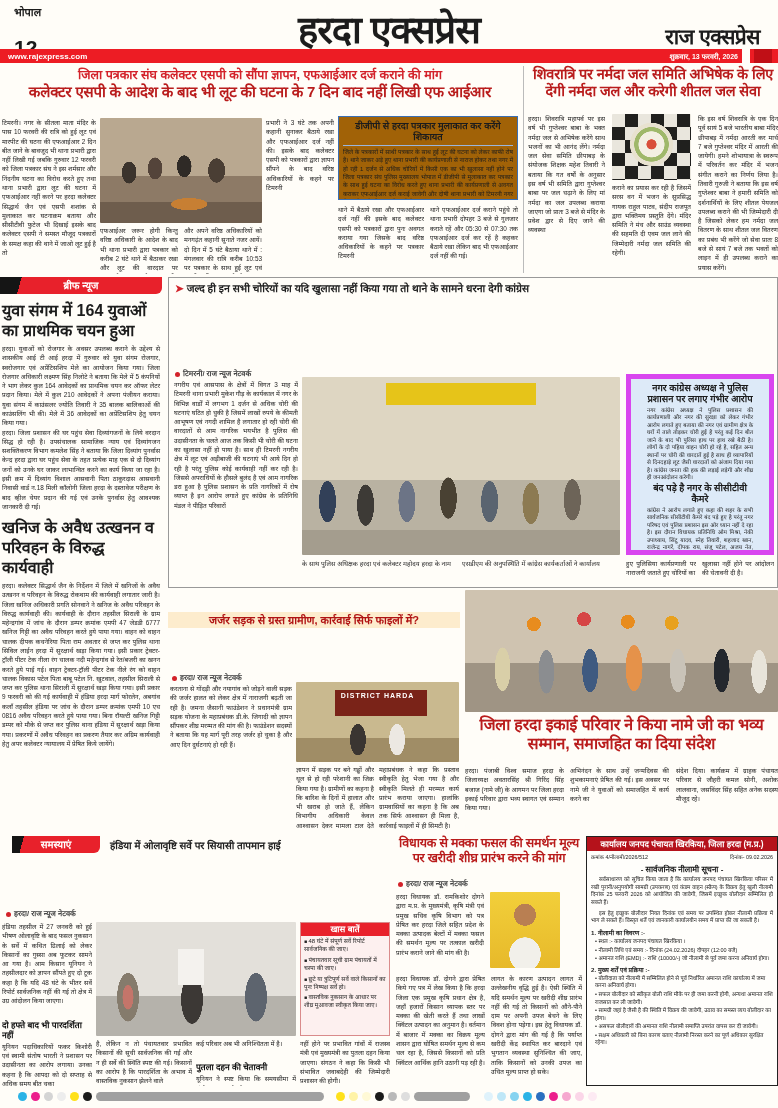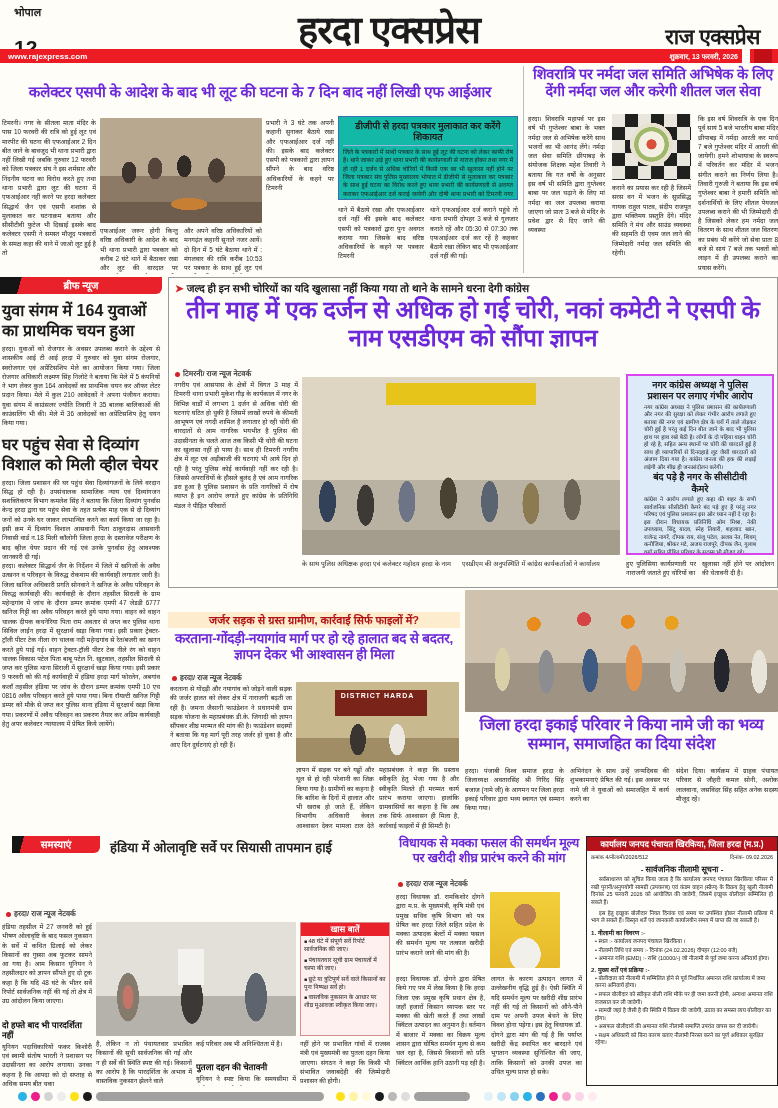--- a/index.html
+++ b/index.html
@@ -1,20 +1,20 @@
 <!DOCTYPE html>
 <html><head>
 <meta charset="utf-8">
 <style>
   html,body{margin:0;padding:0;background:#e9e7e2;}
   #page{position:relative;width:778px;height:1108px;background:#fffdf8;margin:0 auto;
         font-family:"Liberation Sans",sans-serif;color:#1c1c1c;overflow:hidden;}
   .abs{position:absolute;}
   .col{position:absolute;font-size:6.4px;line-height:1.45;text-align:justify;overflow:hidden;color:#262626;}
-  .hl{font-weight:800;color:#6d28d9;text-align:center;line-height:1.18;letter-spacing:-.2px;}
+  .hl{font-weight:800;color:#b91c1c;text-align:center;line-height:1.18;letter-spacing:-.2px;}
   .kick{font-weight:700;color:#d3222a;text-align:center;}
   .byline{position:absolute;font-size:7.5px;font-weight:700;color:#444;}
   .byline .dot{display:inline-block;width:5px;height:5px;border-radius:50%;background:#d3222a;margin-right:3px;vertical-align:middle;}
   .subhd{font-weight:800;font-size:8.5px;color:#111;line-height:1.2;margin:14px 0 2px;text-align:left;}
   
   #mast-city{left:14px;top:6px;font-weight:800;font-size:11px;line-height:1.1;}
   #mast-page{left:14px;top:36px;font-weight:800;font-size:21px;}
   #mast-title{left:0;right:0;top:2px;text-align:center;font-weight:800;font-size:38px;letter-spacing:-1px;}
   #mast-brand{right:18px;top:22px;font-weight:800;font-size:21px;letter-spacing:-.5px;}
   #mast-bar{left:0;top:49px;width:778px;height:14px;background:#ed1c24;color:#fff;font-size:8px;font-weight:700;}
@@ -24,21 +24,21 @@
   #mast-bar .endblk{position:absolute;right:6px;top:0;width:18px;height:14px;background:#c00f16;}
   
   #lead{left:0;top:66px;width:520px;height:207px;}
   #lead .kick{position:absolute;left:0;right:0;top:0;font-size:12.5px;}
   #lead .hl{position:absolute;left:0;right:0;top:17px;font-size:15px;}
   #lead .c1{left:2px;top:52px;width:94px;height:156px;}
   #photo1{left:100px;top:52px;width:162px;height:105px;}
   #lead .ca{left:100px;top:160px;width:78px;height:48px;}
   #lead .cb{left:184px;top:160px;width:78px;height:48px;}
   #lead .cc{left:266px;top:52px;width:68px;height:156px;}
-  #leadbox{left:338px;top:50px;width:180px;height:84px;border:1px solid #3a6fb5;background:#14b8a6;padding:3px 4px;box-sizing:border-box;overflow:hidden;}
+  #leadbox{left:338px;top:50px;width:180px;height:84px;border:1px solid #3a6fb5;background:#a16207;padding:3px 4px;box-sizing:border-box;overflow:hidden;}
   #leadbox .t{font-weight:800;font-size:9.5px;text-align:center;line-height:1.2;border-bottom:1px solid #9ab6dd;padding-bottom:2px;margin-bottom:2px;}
   #leadbox .b{font-size:6px;line-height:1.4;text-align:justify;}
   #lead .cd{left:338px;top:139px;width:86px;height:69px;}
   #lead .ce{left:430px;top:139px;width:88px;height:69px;}
   #vdiv1{left:523px;top:66px;width:1px;height:207px;background:#bbb;}
   
   #shiv{left:528px;top:66px;width:250px;height:207px;}
   #shiv .hl{position:absolute;left:0;right:0;top:0;font-size:14.5px;}
   #shiv .c1{left:0;top:48px;width:77px;height:159px;}
   #shiv .c2{left:84px;top:48px;width:79px;height:159px;}
@@ -53,21 +53,21 @@
   
   #mainbox{left:168px;top:277px;width:610px;height:311px;border:1px solid #999;box-sizing:border-box;}
   #mainbox .kick2{position:absolute;left:6px;top:3px;font-size:10.5px;font-weight:700;color:#222;}
   #mainbox .kick2 .arr{color:#d3222a;margin-right:3px;}
   #mainbox .hl{position:absolute;left:4px;right:4px;top:18px;font-size:24px;}
   #mainbox .byline{left:6px;top:90px;}
   #mainbox .c1{left:5px;top:102px;width:124px;height:200px;}
   #photo3{left:133px;top:99px;width:318px;height:178px;}
   #mainbox .ca{left:133px;top:281px;width:154px;height:24px;font-size:6.6px;}
   #mainbox .cb{left:293px;top:281px;width:158px;height:24px;font-size:6.6px;}
-  #panel{left:457px;top:96px;width:148px;height:181px;background:#ddeaf8;border:2px solid #d946ef;padding:3px 16px;box-sizing:border-box;overflow:hidden;}
+  #panel{left:457px;top:96px;width:148px;height:181px;background:#ddeaf8;border:5px solid #d946ef;padding:3px 16px;box-sizing:border-box;overflow:hidden;}
   #panel .pt{font-weight:800;font-size:9.5px;text-align:center;line-height:1.2;}
   #panel .pb{font-size:5.7px;line-height:1.32;text-align:justify;margin-top:2px;}
   #mainbox .n1{left:457px;top:281px;width:70px;height:24px;font-size:6.4px;}
   #mainbox .n2{left:533px;top:281px;width:72px;height:24px;font-size:6.4px;}
   
   #road{left:168px;top:612px;width:292px;height:220px;}
   #road .strip{position:absolute;left:0;right:0;top:0;height:16px;background:#fdeccd;color:#b01313;font-weight:800;font-size:11px;text-align:center;line-height:16px;}
   #road .hl{position:absolute;left:0;right:0;top:19px;font-size:13.5px;}
   #road .byline{left:4px;top:60px;}
   #road .c1{left:2px;top:72px;width:122px;height:146px;}
@@ -78,21 +78,21 @@
   #honor{left:465px;top:590px;width:313px;height:242px;}
   #photo5{left:0;top:0;width:313px;height:122px;}
   #honor .hl{position:absolute;left:0;right:0;top:126px;font-size:16px;}
   #honor .c1{left:0;top:176px;width:99px;height:64px;}
   #honor .c2{left:105px;top:176px;width:99px;height:64px;}
   #honor .c3{left:211px;top:176px;width:102px;height:64px;}
   
   #farm{left:0;top:836px;width:392px;height:250px;}
   #farm .tabrow{position:absolute;left:0;top:0;width:392px;height:17px;}
   #farm .tab{position:absolute;left:12px;top:0;width:88px;height:17px;}
-  #farm .tabtxt{position:absolute;left:110px;top:2px;font-weight:800;font-size:13px;color:#222;}
+  #farm .tabtxt{position:absolute;left:110px;top:2px;font-weight:800;font-size:10px;color:#222;}
   #farm .hl{position:absolute;left:0;right:0;top:20px;font-size:19.5px;}
   #farm .byline{left:6px;top:72px;}
   #farm .c1{left:2px;top:86px;width:90px;height:164px;}
   #photo6{left:96px;top:86px;width:200px;height:114px;}
   #farm .c2{left:96px;top:203px;width:96px;height:47px;}
   #farm .c3{left:196px;top:203px;width:100px;height:47px;}
   #khas{left:300px;top:86px;width:90px;height:114px;border:1px solid #d98b8b;background:#fdf0ef;box-sizing:border-box;overflow:hidden;}
   #khas .kh{background:#e8212b;color:#fff;font-weight:800;font-size:8.5px;text-align:center;line-height:13px;height:13px;}
   #khas ul{margin:2px 3px;padding:0;list-style:none;}
   #khas li{font-size:6px;line-height:1.32;margin-bottom:3px;text-align:left;}
@@ -186,20 +186,21 @@
     <div class="abs" id="mast-brand">राज एक्सप्रेस</div>
     <div class="abs" id="mast-bar">
       <span class="site">www.rajexpress.com</span>
       <span class="date">शुक्रवार, 13 फरवरी, 2026</span>
       <span class="endgap"></span>
       <span class="endblk"></span>
     </div>
   </div>
 
   <div class="abs" id="lead">
+    <div class="kick">जिला पत्रकार संघ कलेक्टर एसपी को सौंपा ज्ञापन, एफआईआर दर्ज कराने की मांग</div>
     <div class="hl">कलेक्टर एसपी के आदेश के बाद भी लूट की घटना के 7 दिन बाद नहीं लिखी एफ आईआर</div>
     <div class="col c1">टिमरनी। नगर के सीतला माता मंदिर के पास 10 फरवरी की रात्रि को हुई लूट एवं मारपीट की घटना की एफआईआर 2 दिन बीत जाने के बावजूद भी थाना प्रभारी द्वारा नहीं लिखी गई जबकि गुरुवार 12 फरवरी को जिला पत्रकार संघ ने इस शर्मसार और निंदनीय घटना का विरोध करते हुए तथा थाना प्रभारी द्वारा लूट की घटना में एफआईआर नहीं करने पर हरदा कलेक्टर सिद्धार्थ जैन एवं एसपी शशांक से मुलाकात कर घटनाक्रम बताया और सीसीटीवी फुटेज भी दिखाई इसके बाद कलेक्टर एसपी ने समस्त मौजूद पत्रकारों के समक्ष कहा की थाने में जाओ लूट हुई है तो</div>
     <div class="photo" id="photo1"></div>
     <div class="col ca">एफआईअर जरूर होगी किन्तु वरिष्ठ अधिकारी के आदेश के बाद भी थाना प्रभारी द्वारा पत्रकार को करीब 2 घंटे थाने में बैठाकर रखा और लूट की वारदात पर एफआईआर न करते हुए मारपीट वाली कलम में एफआईआर दर्ज कराने पर अड़े रहें</div>
     <div class="col cb">और अपने वरिष्ठ अधिकारियों को मनगढ़ंत कहानी सुनाते नजर आयें। दो दिन में 5 घंटे बैठाया थाने में : मंगलवार की रात्रि करीब 10:53 पर पत्रकार के साथ हुई लूट एवं मारपीट की घटना को लेकर जब एफआईआर दर्ज कराने गए तो थाना</div>
     <div class="col cc">प्रभारी ने 3 घंटे तक अपनी कहानी सुनाकर बैठाये रखा और एफआईआर दर्ज नहीं की। इसके बाद कलेक्टर एसपी को पत्रकारों द्वारा ज्ञापन सौंपने के बाद वरिष्ठ अधिकारियों के कहने पर टिमरनी</div>
     <div class="abs" id="leadbox">
       <div class="t">डीजीपी से हरदा पत्रकार मुलाकात कर करेंगे शिकायत</div>
       <div class="b">जिले के पत्रकारों में साथी पत्रकार के साथ हुई लूट की घटना को लेकर काफी रोष है। थाने जाकर अड़े हुए थाना प्रभारी की कार्यप्रणाली से नाराज होकर तथा नगर में हो रही 1 दर्जन से अधिक चोरियों में किसी एक का भी खुलासा नहीं होने पर जिला पत्रकार संघ पुलिस मुख्यालय भोपाल में डीजीपी से मुलाकात कर पत्रकार के साथ हुई घटना का विरोध करते हुए थाना प्रभारी की कार्यप्रणाली से अवगत कराकर एफआईआर दर्ज कराई जावेगी और दोषी थाना प्रभारी को टिमरनी नगर से हटाये जाने की मांग की जावेगी।</div>
     </div>
@@ -215,46 +216,44 @@
       <div class="photo" id="photo2"></div>
       <div class="c2t">कराने का प्रयास कर रही है जिसमें सरस वन में भजन के सुप्रसिद्ध गायक राहुल पाटव, संदीप राजपूत द्वारा भक्तिमय प्रस्तुति देंगे। मंदिर समिति ने मंच और साउंड व्यवस्था की सहमति दी एवम जल लाने की जिम्मेदारी नर्मदा जल समिति की रहेगी।</div>
     </div>
     <div class="col c3">कि इस वर्ष शिवरात्रि के एक दिन पूर्व सायं 5 बजे भारतीय बाबा मंदिर छीपाबड़ में नर्मदा आरती कर मार्च 7 बजे गुप्तेश्वर मंदिर में आरती की जायेगी। हमने शोभायात्रा के स्वरूप में परिवर्तन कर मंदिर में भजन संगीत कराने का निर्णय लिया है। तिवारी गुरुजी ने बताया कि इस वर्ष गुप्तेश्वर बाबा ने हमारी समिति को दर्शनार्थियों के लिए शीतल पेयजल उपलब्ध कराने की भी जिम्मेदारी दी है जिसको लेकर हम नर्मदा जल वितरण के साथ शीतल जल वितरण का प्रबंध भी करेंगे जो सेवा प्रातः 8 बजे से सायं 7 बजे तक भक्तों को लाइन में ही उपलब्ध कराने का प्रयास करेंगे।</div>
   </div>
 
   <div class="abs" id="briefs">
     <div class="ribbon">ब्रीफ न्यूज</div>
     <div class="bt">युवा संगम में 164 युवाओं का प्राथमिक चयन हुआ</div>
     <div class="bb">हरदा। युवाओं को रोजगार के अवसर उपलब्ध कराने के उद्देश्य से शासकीय आई टी आई हरदा में गुरुवार को युवा संगम रोजगार, स्वरोजगार एवं अप्रेंटिसशिप मेले का आयोजन किया गया। जिला रोजगार अधिकारी लक्ष्मण सिंह निलोटे ने बताया कि मेले में 5 कंपनियों ने भाग लेकर कुल 164 आवेदकों का प्राथमिक चयन कर ऑफर लेटर प्रदान किया। मेले में कुल 210 आवेदकों ने अपना पंजीयन कराया। युवा संगम में काउंसलर ज्योति तिवारी ने 35 बालक बालिकाओं की काउंसलिंग भी की। मेले में 36 आवेदकों का अप्रेंटिसशिप हेतु चयन किया गया।</div>
-    <div class="bt">घर पहुंच सेवा से दिव्यांग विशाल को मिली व्हील चेयर</div>
     <div class="bb">हरदा। जिला प्रशासन की घर पहुंच सेवा दिव्यांगजनों के लिये वरदान सिद्ध हो रही है। उपसंचालक सामाजिक न्याय एवं दिव्यांगजन सशक्तिकरण विभाग कमलेश सिंह ने बताया कि जिला दिव्यांग पुनर्वास केन्द्र हरदा द्वारा घर पहुंच सेवा के तहत प्रत्येक माह एक से दो दिव्यांग जनों को उनके घर जाकर लाभान्वित करने का कार्य किया जा रहा है। इसी क्रम में दिव्यांग विशाल आसवानी पिता ठाकुरदास आसवानी निवासी वार्ड न.18 मिली कॉलोनी जिला हरदा के दस्तावेज परीक्षण के बाद व्हील चेयर प्रदान की गई एवं उनके पुनर्वास हेतु आवश्यक जानकारी दी गई।</div>
+    <div class="bt">खनिज के अवैध उत्खनन व परिवहन के विरुद्ध कार्यवाही</div>
     <div class="bb">हरदा। कलेक्टर सिद्धार्थ जैन के निर्देशन में जिले में खनिजों के अवैध उत्खनन व परिवहन के विरुद्ध रोकथाम की कार्यवाही लगातार जारी है। जिला खनिज अधिकारी प्रगति सोनवाने ने खनिज के अवैध परिवहन के विरुद्ध कार्यवाही की। कार्यवाही के दौरान तहसील सिराली के ग्राम महेन्द्रगांव में जांच के दौरान डम्पर क्रमांक एमपी 47 जेडडी 6777 खनिज गिट्टी का अवैध परिवहन करते हुये पाया गया। वाहन को वाहन चालक दीपक कचनेरिया पिता राम अवतार से जप्त कर पुलिस थाना सिविल लाईन हरदा में सुरक्षार्थ खड़ा किया गया। इसी प्रकार ट्रेक्टर-ट्रॉली पीटर टेक नीला रंग चालक नदी महेन्द्रगांव से रेत/बजरी का खनन करते हुये पाई गई। वाहन ट्रेक्टर-ट्रॉली पीटर टेक नीले रंग को वाहन चालक विकास पटेल पिता बाबू पटेल नि. खुटवाल, तहसील सिराली से जप्त कर पुलिस थाना सिराली में सुरक्षार्थ खड़ा किया गया। इसी प्रकार 9 फरवरी को की गई कार्यवाही में हंडिया हरदा मार्ग फोरलेन, अबगांव कलाँ तहसील हंडिया पर जांच के दौरान डम्पर क्रमांक एमपी 10 एच 0816 अवैध परिवहन करते हुये पाया गया। बिना रॉयल्टी खनिज गिट्टी डम्पर को मौके से जप्त कर पुलिस थाना हंडिया में सुरक्षार्थ खड़ा किया गया। प्रकरणों में अवैध परिवहन का प्रकरण तैयार कर अग्रिम कार्यवाही हेतु अपर कलेक्टर न्यायालय में प्रेषित किये जायेंगे।</div>
   </div>
 
   <div class="abs" id="mainbox">
     <div class="kick2"><span class="arr">➤</span><span>जल्द ही इन सभी चोरियों का यदि खुलासा नहीं किया गया तो थाने के सामने धरना देगी कांग्रेस</span></div>
-    <div class="hl">तीन माह में एक दर्जन से अधिक हो गई चोरी, नकां कमेटी ने एसपी के नाम एसडीएम को सौंपा ज्ञापन</div>
     <div class="byline"><span class="dot"></span><span>टिमरनी/ राज न्यूज नेटवर्क</span></div>
     <div class="col c1">नगरीय एवं आसपास के क्षेत्रों में विगत 3 माह में टिमरनी थाना प्रभारी मुकेश गौड़ के कार्यकाल में नगर के विभिन्न वार्डों में लगभग 1 दर्जन से अधिक चोरी की घटनाएं घटित हो चुकी है जिसमें लाखों रुपये के कीमती आभूषण एवं नगदी शामिल है लगातार हो रही चोरी की वारदातों से आम नागरिक भयभीत है पुलिस की उदासीनता के चलते आज तक किसी भी चोरी की घटना का खुलासा नहीं हो पाया है। साथ ही टिमरनी नगरीय क्षेत्र में लूट एवं अड़ीबाजी की घटनाएं भी आये दिन हो रही है परंतु पुलिस कोई कार्यवाही नहीं कर रही है। जिससे अपराधियों के हौसले बुलंद है एवं आम नागरिक डरा हुआ है पुलिस प्रशासन के प्रति नागरिकों में रोष व्याप्त है इन आरोप लगाते हुए कांग्रेस के प्रतिनिधि मंडल ने पीड़ित परिवारों</div>
     <div class="photo" id="photo3"></div>
     <div class="col ca">के साथ पुलिस अधिक्षक हरदा एवं कलेक्टर महोदय हरदा के नाम</div>
     <div class="col cb">एसडीएम की अनुपस्थिति में कांग्रेस कार्यकर्ताओं ने कार्यालय</div>
     <div class="abs" id="panel">
       <div class="pt">नगर कांग्रेस अध्यक्ष ने पुलिस प्रशासन पर लगाए गंभीर आरोप</div>
       <div class="pb">नगर कांग्रेस अध्यक्ष ने पुलिस प्रशासन की कार्यप्रणाली और नगर की सुरक्षा को लेकर गंभीर आरोप लगाते हुए बताया की नगर एवं ग्रामीण क्षेत्र के घरों में ताले तोड़कर चोरी हुई है परंतु कई दिन बीत जाने के बाद भी पुलिस हाथ पर हाथ रखे बैठी है। लोगों के दो पहिया वाहन चोरी हो रहे है, सहित अन्य स्थानों पर चोरी की वारदातें हुई है साथ ही व्यापारियों से दिनदहाड़े लूट जैसी वारदातों को अंजाम दिया गया है। कांग्रेस जनता की हक की लड़ाई लड़ेगी और शीघ्र ही जनआंदोलन करेगी।</div>
       <div class="pt">बंद पड़े है नगर के सीसीटीवी कैमरे</div>
       <div class="pb">कांग्रेस ने आरोप लगाते हुए कहा की शहर के सभी सार्वजनिक सीसीटीवी कैमरे बंद पड़े हुए है परंतु नगर परिषद एवं पुलिस प्रशासन इस ओर ध्यान नहीं दे रहा है। इस दौरान विधायक प्रतिनिधि ओम मिश्रा, नेकी उपाध्याय, सिंटू यादव, स्नेह तिवारी, शहजाद खान, राजेन्द्र नागरें, दीपक राय, संजू पटेल, अजय नेत, शिवम् कनौजिया, श्रीकर मटे, अजय राजपूरे, दीपक जैन, गुलाब वर्मा सहित पीड़ित परिवार के सदस्य भी मौजूद रहे।</div>
     </div>
     <div class="col n1">हुए पुलिसिया कार्यप्रणाली पर नाराजगी जताते हुए चोरियों का</div>
     <div class="col n2">खुलासा नहीं होने पर आंदोलन की चेतावनी दी है।</div>
   </div>
 
   <div class="abs" id="road">
     <div class="strip">जर्जर सड़क से ग्रस्त ग्रामीण, कार्रवाई सिर्फ फाइलों में?</div>
-    <div class="hl">करताना-गोंदड़ी-नयागांव मार्ग पर हो रहे हालात बद से बदतर, ज्ञापन देकर भी आश्वासन ही मिला</div>
     <div class="byline"><span class="dot"></span><span>हरदा/ राज न्यूज नेटवर्क</span></div>
     <div class="col c1">करताना से गोंदड़ी और नयागांव को जोड़ने वाली सड़क की जर्जर हालत को लेकर क्षेत्र में नाराजगी बढ़ती जा रही है। जमना जैसानी फाउंडेशन ने प्रधानमंत्री ग्राम सड़क योजना के महाप्रबंधक डी.के. जिगादी को ज्ञापन सौंपकर शीघ्र मरम्मत की मांग की है। फाउंडेशन सदस्यों ने बताया कि यह मार्ग पूरी तरह जर्जर हो चुका है और आए दिन दुर्घटनाएं हो रही हैं।</div>
     <div class="photo" id="photo4">
       <div class="board">DISTRICT HARDA</div>
     </div>
     <div class="col c2">ज्ञापन में सड़क पर बने गड्ढों और धूल से हो रही परेशानी का जिक्र किया गया है। ग्रामीणों का कहना है कि बारिश के दिनों में हालात और भी खराब हो जाते हैं, लेकिन विभागीय अधिकारी केवल आश्वासन देकर मामला टाल देते हैं।</div>
     <div class="col c3">महाप्रबंधक ने कहा कि प्रस्ताव स्वीकृति हेतु भेजा गया है और स्वीकृति मिलते ही मरम्मत कार्य प्रारंभ कराया जाएगा। हालांकि ग्रामवासियों का कहना है कि अब तक सिर्फ आश्वासन ही मिला है, कार्रवाई फाइलों में ही सिमटी है।</div>
   </div>
 
   <div class="abs" id="honor">

